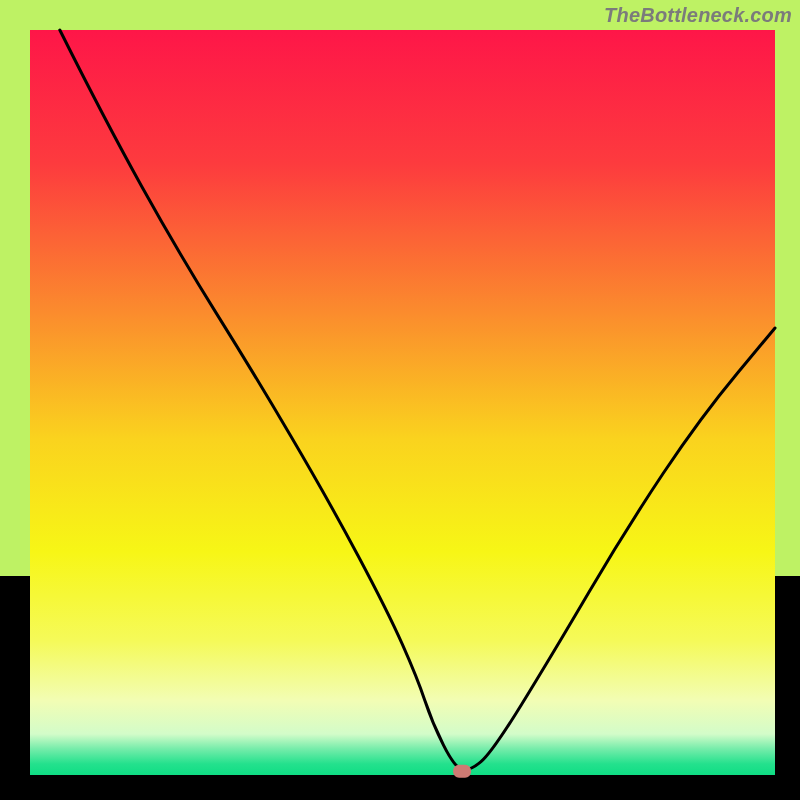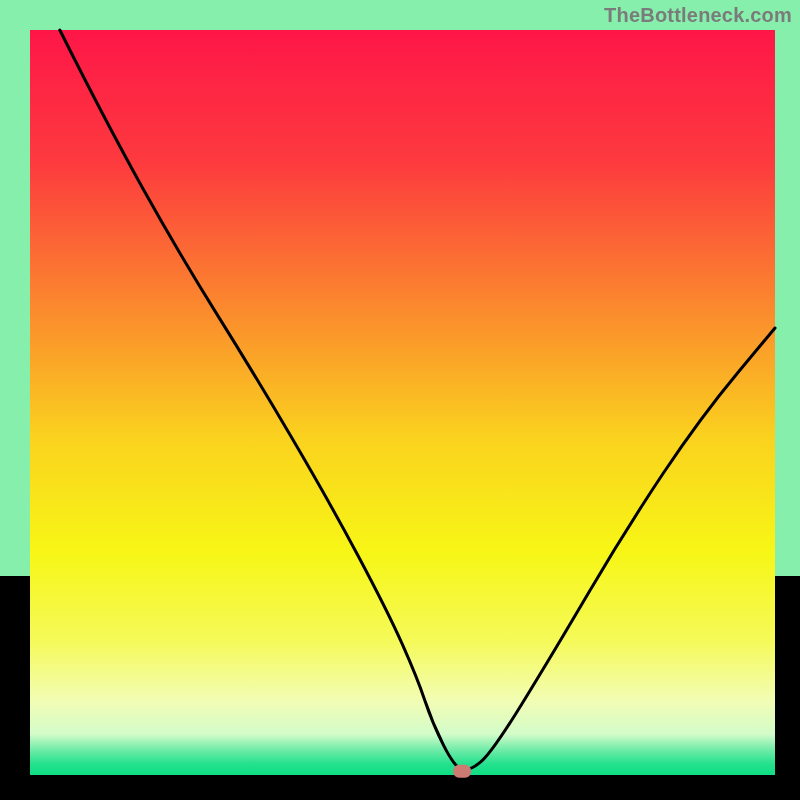--- a/index.html
+++ b/index.html
@@ -7,21 +7,22 @@
     padding: 0;
     width: 800px;
     height: 800px;
     background: #000;
     font-family: Arial, Helvetica, sans-serif;
   }
   .chart-wrap {
     position: relative;
     width: 800px;
     height: 576px;
-    background: #86efac;
+    background: #bef264;
+    font-style: italic;
   }
   .watermark {
     position: absolute;
     top: 4px;
     right: 8px;
     font-size: 20px;
     font-weight: 600;
     color: #7b7b7b;
     letter-spacing: 0.2px;
     user-select: none;

